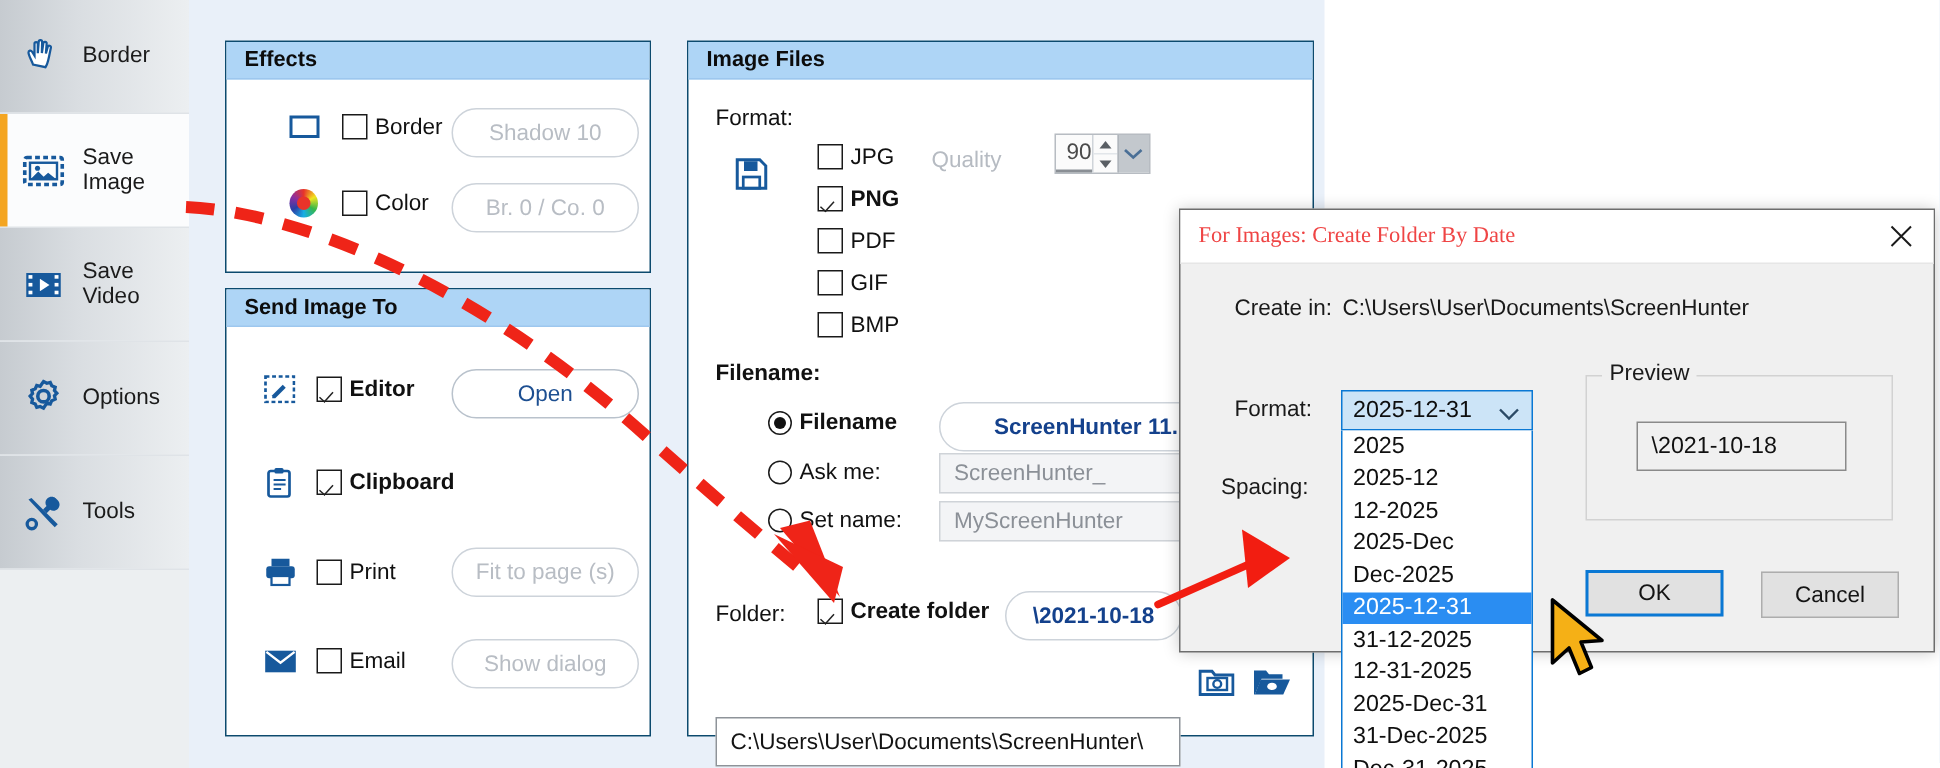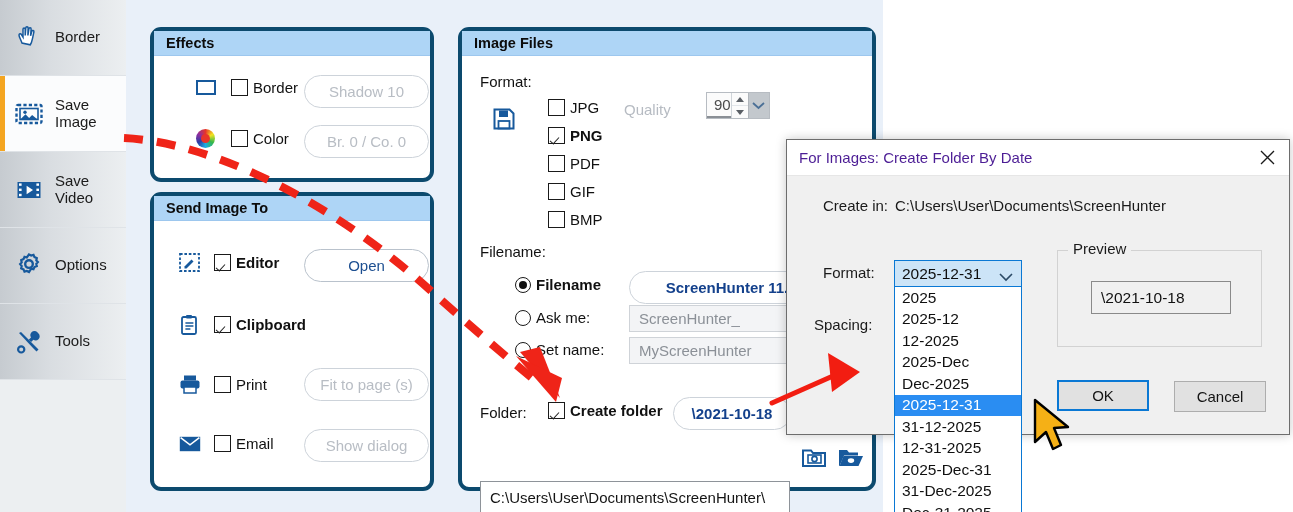--- a/index.html
+++ b/index.html
@@ -45,22 +45,22 @@
     font-size:15px; color:#1b1b1b; line-height:1.12;
     font-family:"Liberation Sans", sans-serif;
     white-space:pre-line;
   }
   .side-icon { width:30px; height:30px; flex:0 0 30px; display:block; }
 
   
   .panel {
     position:absolute;
     background:#ffffff;
-    border:4px solid #0c4a6e;
-    border-radius:11px;
+    border:1px solid #0c4a6e;
+    border-radius:0;
   }
   .panel-head {
     height:25px;
     background:#aed5f6;
     border-bottom:1px solid #9dc7ee;
     display:flex; align-items:center;
     padding-left:12px;
     font-size:14.5px; font-weight:bold; color:#0c0c0c;
   }
 
@@ -164,21 +164,21 @@
     background:#f0f0f0;
     border:1px solid #6d6d6d;
     box-shadow:0 0 10px rgba(0,0,0,.22);
   }
   #dialog-title {
     height:36px; background:#ffffff;
     display:flex; align-items:center; justify-content:space-between;
     padding-left:12px;
     border-bottom:1px solid #e6e6e6;
   }
-  #dialog-title .t { font-size:15px; color:#4c1d95; }
+  #dialog-title .t { font-size:15px; color:#ef4444;font-family:Liberation Serif, serif; }
   #dlg-close {
     width:44px; height:35px; display:flex; align-items:center; justify-content:center;
     cursor:pointer;
   }
 
   .dlg-btn {
     width:92px; height:31px; border:1px solid #adadad; background:#e1e1e1;
     font-size:15px; color:#141414; display:flex; align-items:center; justify-content:center;
     cursor:pointer;
   }
@@ -415,21 +415,21 @@
             <span class="tri-down"></span>
           </div>
       </div>
       <div class="dd">
         <svg width="13" height="8" viewBox="0 0 13 8">
             <path d="M1 1l5.5 5L12 1" fill="none" stroke="#4a6f96" stroke-width="1.8"></path>
           </svg>
       </div>
     </div>
 
-    <div class="lbl" style="position:absolute; left:18px; top:212px;">Filename:</div>
+    <div class="lbl" style="position:absolute; left:18px; top:212px;font-weight:bold;">Filename:</div>
 
     <div class="row" style="position:absolute; left:53px; top:245px;">
       <span class="rb checked"></span>
       <span class="cb-label bold">Filename</span>
     </div>
     <div class="pill" style="position:absolute; left:167px; top:240px; width:196px; color:#14418c; font-weight:bold;">ScreenHunter 11.</div>
 
     <div class="row" style="position:absolute; left:53px; top:278px;">
       <span class="rb"></span>
       <span class="cb-label">Ask me:</span>

